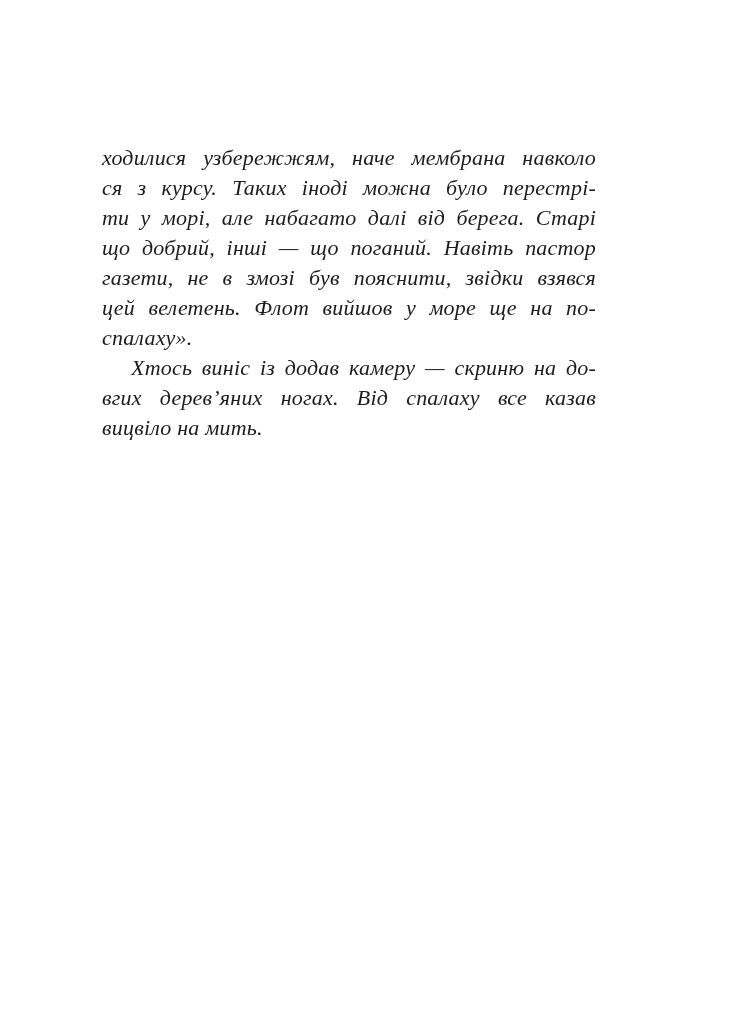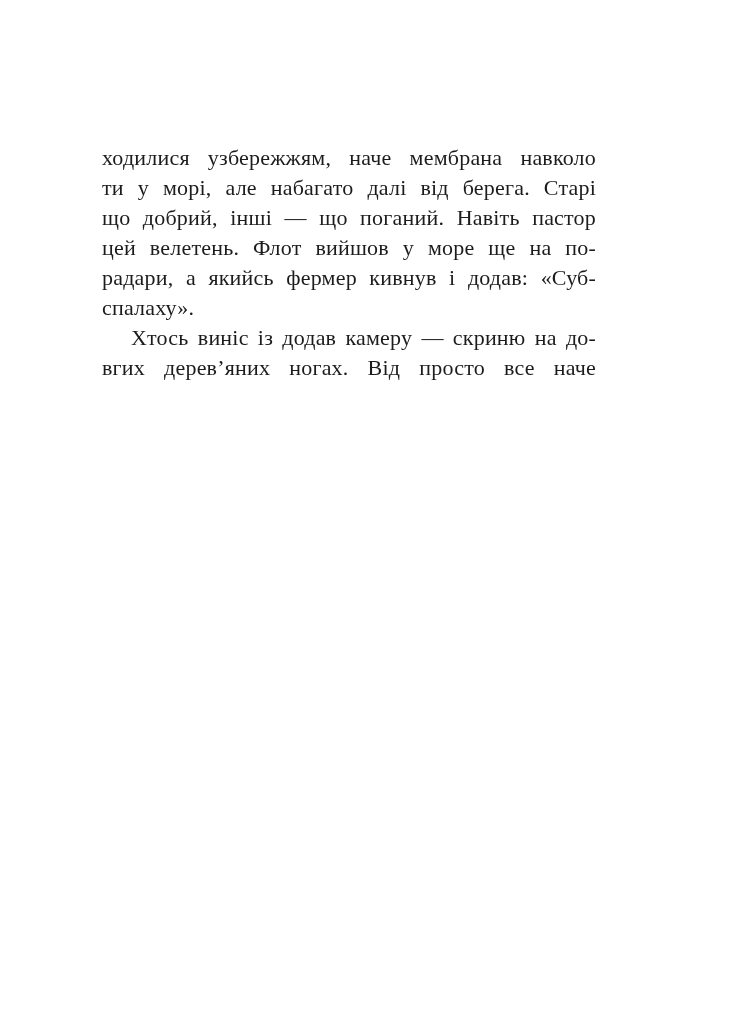--- a/index.html
+++ b/index.html
@@ -24,20 +24,21 @@
     .text-block {
       position: absolute;
       left: 102px;
       top: 143px;
       width: 494px;
       font-family: "Liberation Serif", "DejaVu Serif", serif;
       font-size: 22px;
       line-height: 30px;
       color: #1c1c1c;
       letter-spacing: 0.2px;
+      font-style: italic;
     }
     .line {
       display: block;
       white-space: nowrap;
       text-align: justify;
       text-align-last: justify;
       height: 30px;
     }
     .line.last {
       text-align-last: left;
@@ -50,26 +51,28 @@
 <body>
 
 <div class="page">
   <div class="text-block">
 
     <div>
       <span class="line">ходилися узбережжям, наче мембрана навколо</span>
     </div>
 
     <div>
+      <span class="line">ся з курсу. Таких іноді можна було перестрі-</span>
       <span class="line">ти у морі, але набагато далі від берега. Старі</span>
       <span class="line">що добрий, інші — що поганий. Навіть пастор</span>
+      <span class="line">газети, не в змозі був пояснити, звідки взявся</span>
       <span class="line">цей велетень. Флот вийшов у море ще на по-</span>
-      <span class="line">радари, а якийсь фермер кивнув і додав: «Суб-</span>
       <span class="line last">спалаху».</span>
     </div>
 
     <div>
       <span class="line indent">Хтось виніс із додав камеру — скриню на до-</span>
-      <span class="line">вгих дерев’яних ногах. Від просто все наче</span>
+      <span class="line">вгих дерев’яних ногах. Від спалаху все казав</span>
+      <span class="line last">вицвіло на мить.</span>
     </div>
 
   </div>
 </div>
 
 </body></html>

